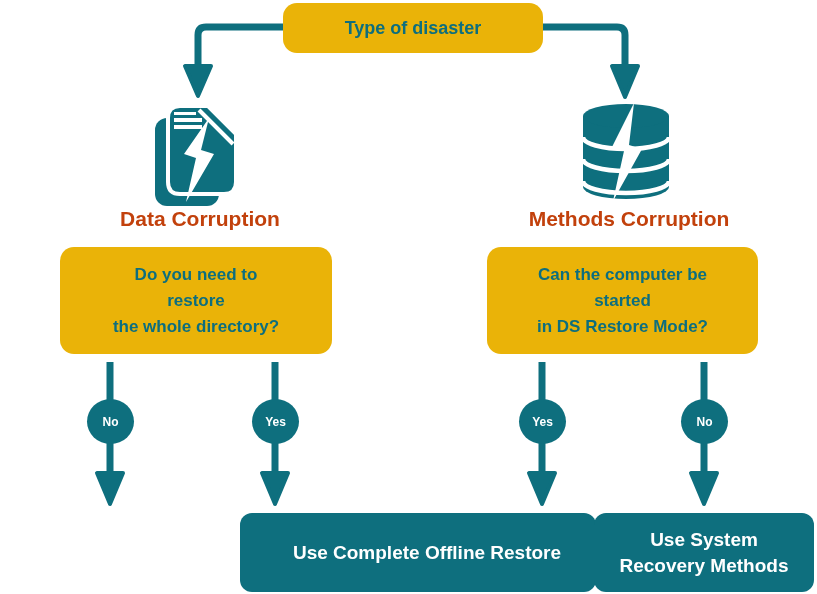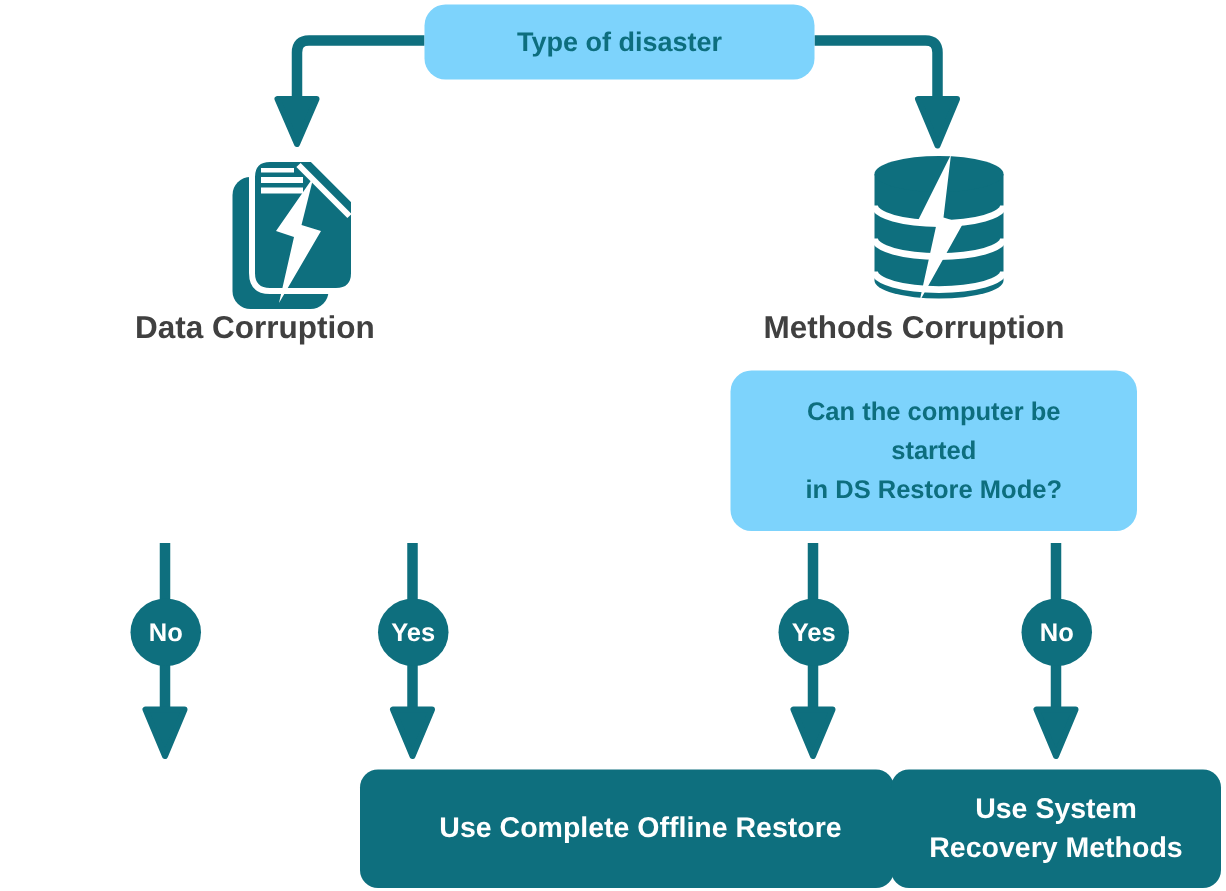--- a/index.html
+++ b/index.html
@@ -2,43 +2,43 @@
 <html><head>
 <meta charset="utf-8">
 <style>
   html,body{margin:0;padding:0;background:#ffffff;}
   body{font-family:"Liberation Sans", sans-serif;}
   .canvas{position:relative;width:817px;height:594px;background:#ffffff;overflow:hidden;}
   .abs{position:absolute;}
   svg{display:block;}
 
   .node-light{
-    background:#7dd3fc;border-radius:14px;color:#0d6e7e;font-weight:bold;
+    background:#eab308;border-radius:14px;color:#0d6e7e;font-weight:bold;
     display:flex;align-items:center;justify-content:center;text-align:center;
   }
   .node-dark{
     background:#0e6f7e;border-radius:12px;color:#ffffff;font-weight:bold;
     display:flex;align-items:center;justify-content:center;text-align:center;
   }
   .pre{white-space:pre-line;}
 
   .root-node{left:283px;top:3px;width:260px;height:50px;font-size:18px;}
   .question-node{top:247px;width:272px;height:107px;font-size:17px;line-height:26px;}
   .q-left{left:60px;}
   .q-right{left:487px;width:271px;}
 
   .branch-label{
-    top:207px;color:#404040;font-weight:bold;font-size:21px;
+    top:207px;text-align:center;color:#c2410c;font-weight:bold;font-size:21px;
   }
   .bl-left{left:90px;width:220px;}
   .bl-right{left:509px;width:240px;}
 
   .answer-badge{
     top:399px;width:47px;height:45px;border-radius:50%;background:#0e6f7e;
-    color:#ffffff;font-weight:bold;font-size:17px;
+    color:#ffffff;font-weight:bold;font-size:12px;
     display:flex;align-items:center;justify-content:center;
   }
   .ab-1{left:87px;}
   .ab-2{left:252px;}
   .ab-3{left:519px;}
   .ab-4{left:681px;}
 
   .outcome-node{top:513px;height:79px;font-size:19px;line-height:26px;}
   .oc-1{left:3px;width:219px;}
   .oc-2{left:240px;width:338px;padding-left:18px;}
@@ -89,20 +89,25 @@
       <path d="M1 34 A43 12 0 0 0 87 34"></path>
       <path d="M1 56 A43 12 0 0 0 87 56"></path>
       <path d="M1 78 A43 12 0 0 0 87 78"></path>
     </g>
     <path d="M52 0 L30 44 L42 48 L31 98 L60 46 L47 42 Z" fill="#ffffff"></path>
   </svg>
 
   <div class="abs branch-label bl-left">Data Corruption</div>
   <div class="abs branch-label bl-right">Methods Corruption</div>
 
+  <div class="abs node-light question-node q-left">
+    <span class="pre">Do you need to
+restore
+the whole directory?</span>
+  </div>
   <div class="abs node-light question-node q-right">
     <span class="pre">Can the computer be
 started
 in DS Restore Mode?</span>
   </div>
 
   <div class="abs answer-badge ab-1">No</div>
   <div class="abs answer-badge ab-2">Yes</div>
   <div class="abs answer-badge ab-3">Yes</div>
   <div class="abs answer-badge ab-4">No</div>

